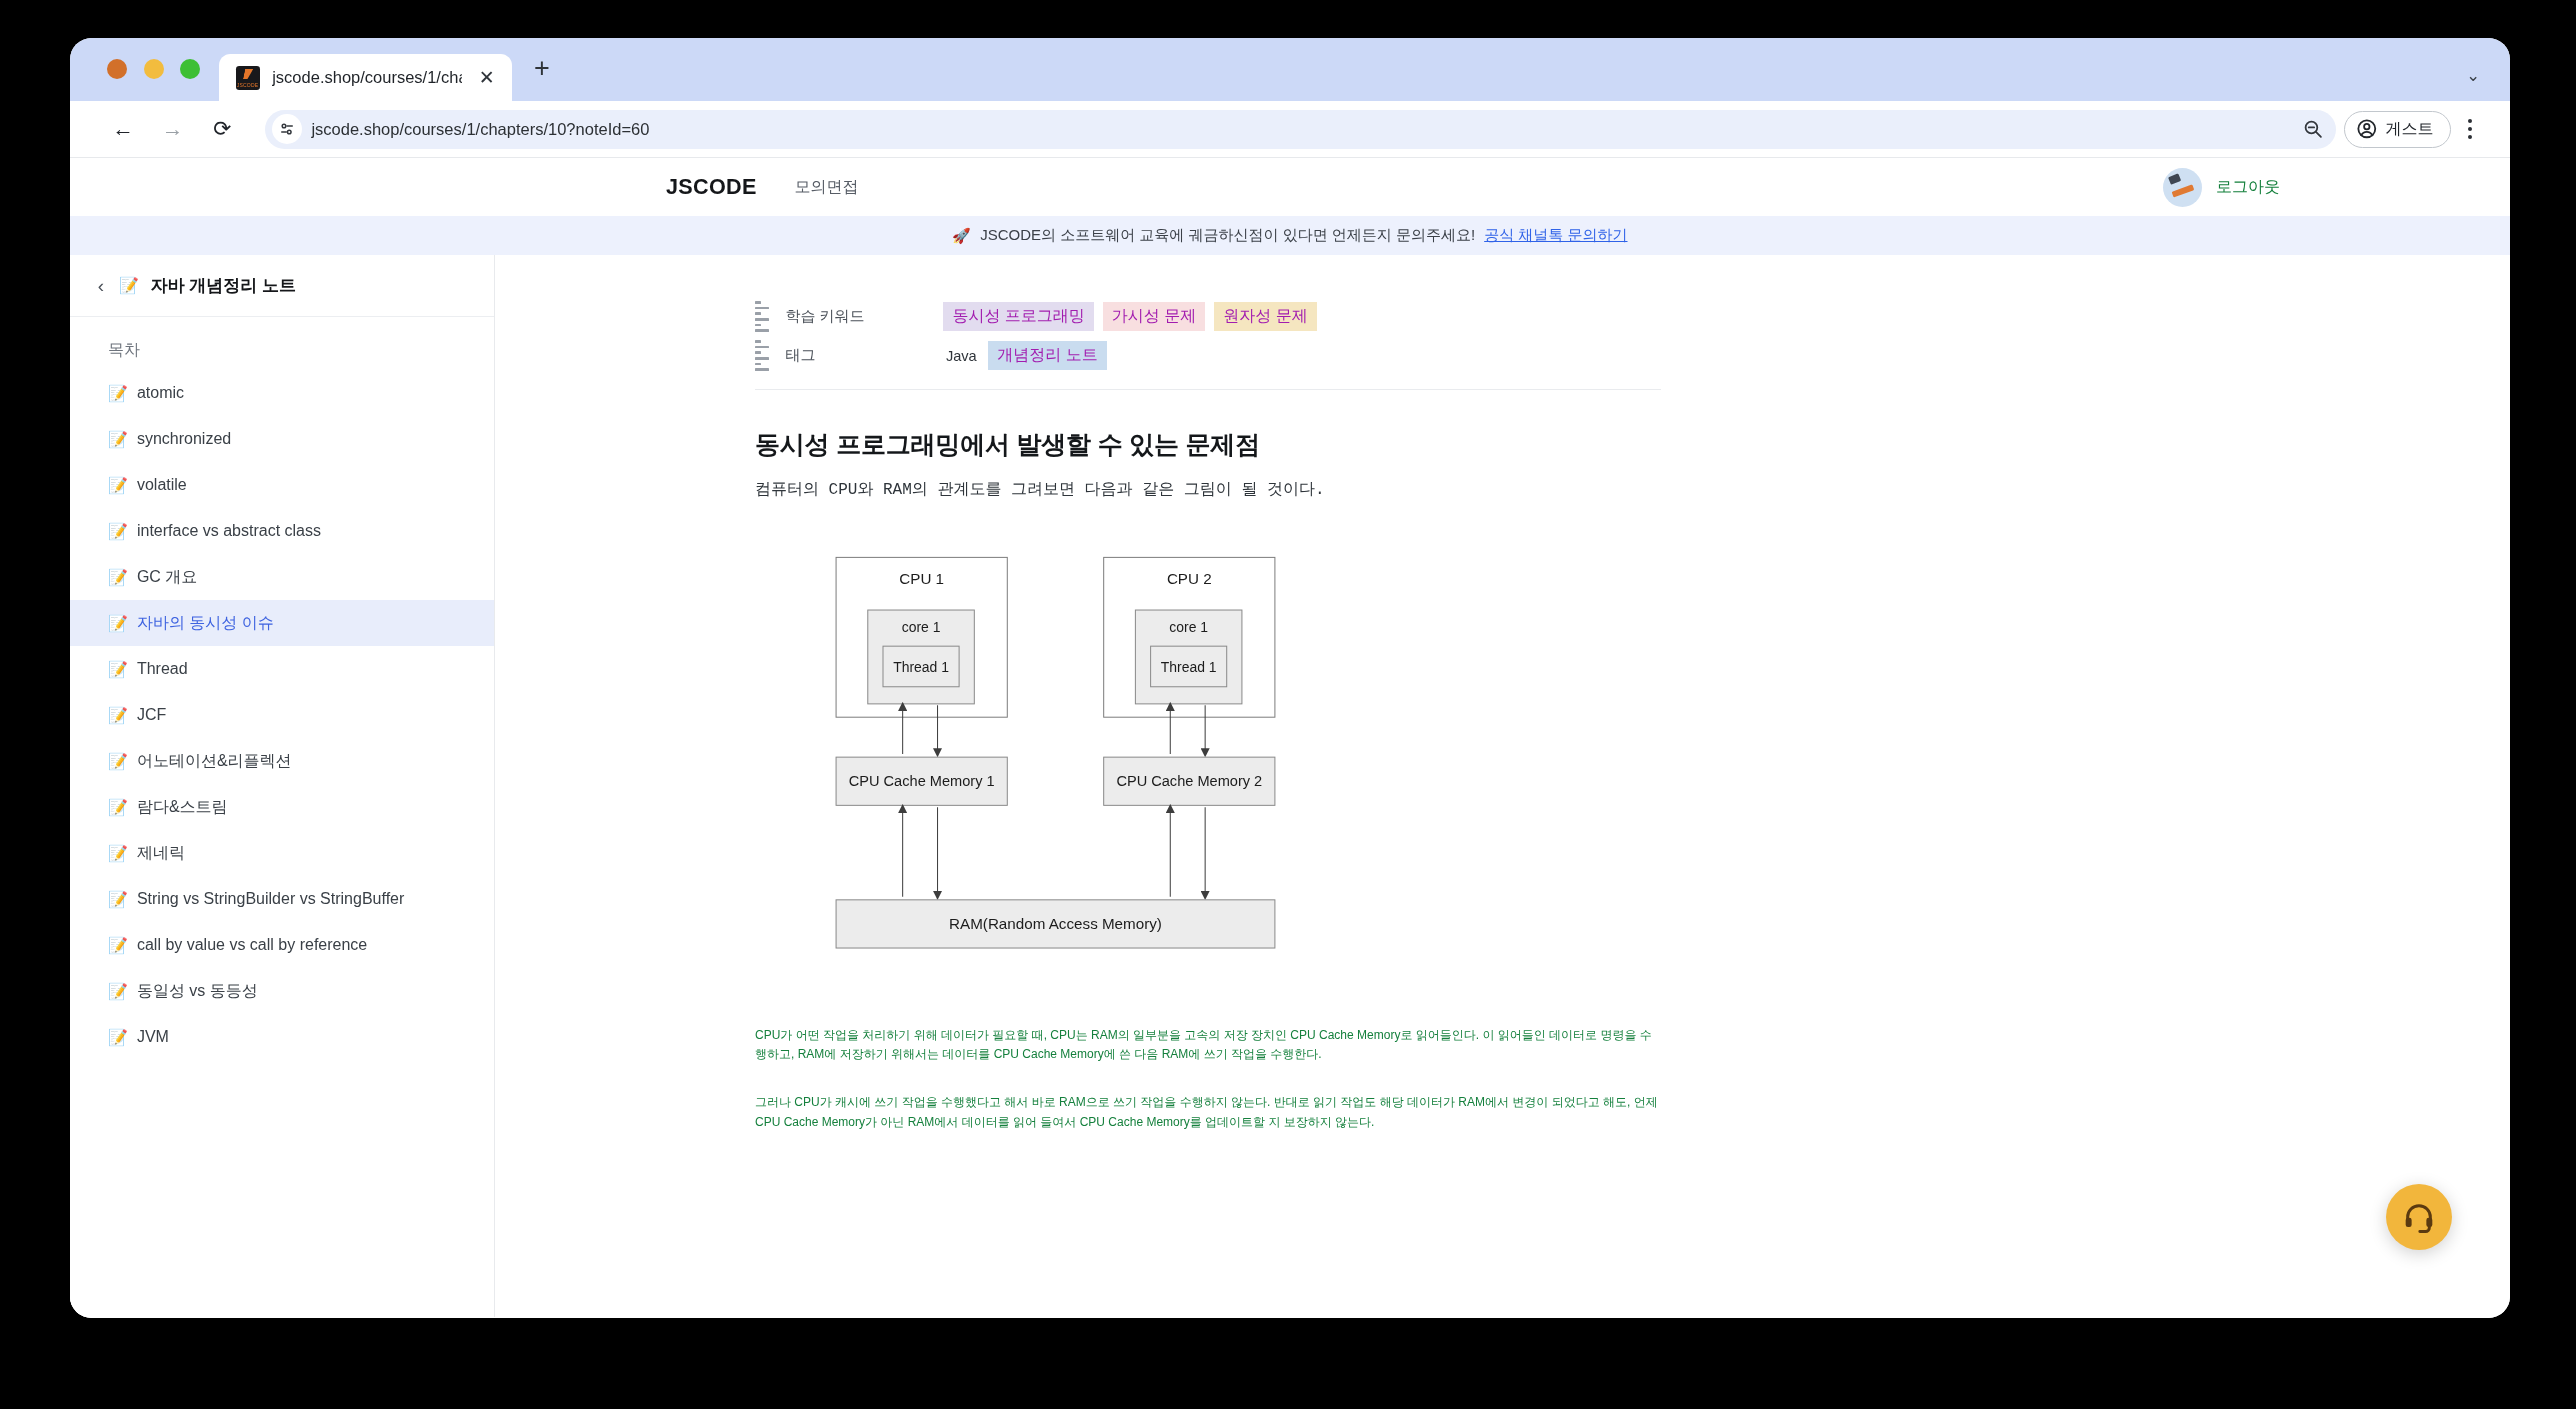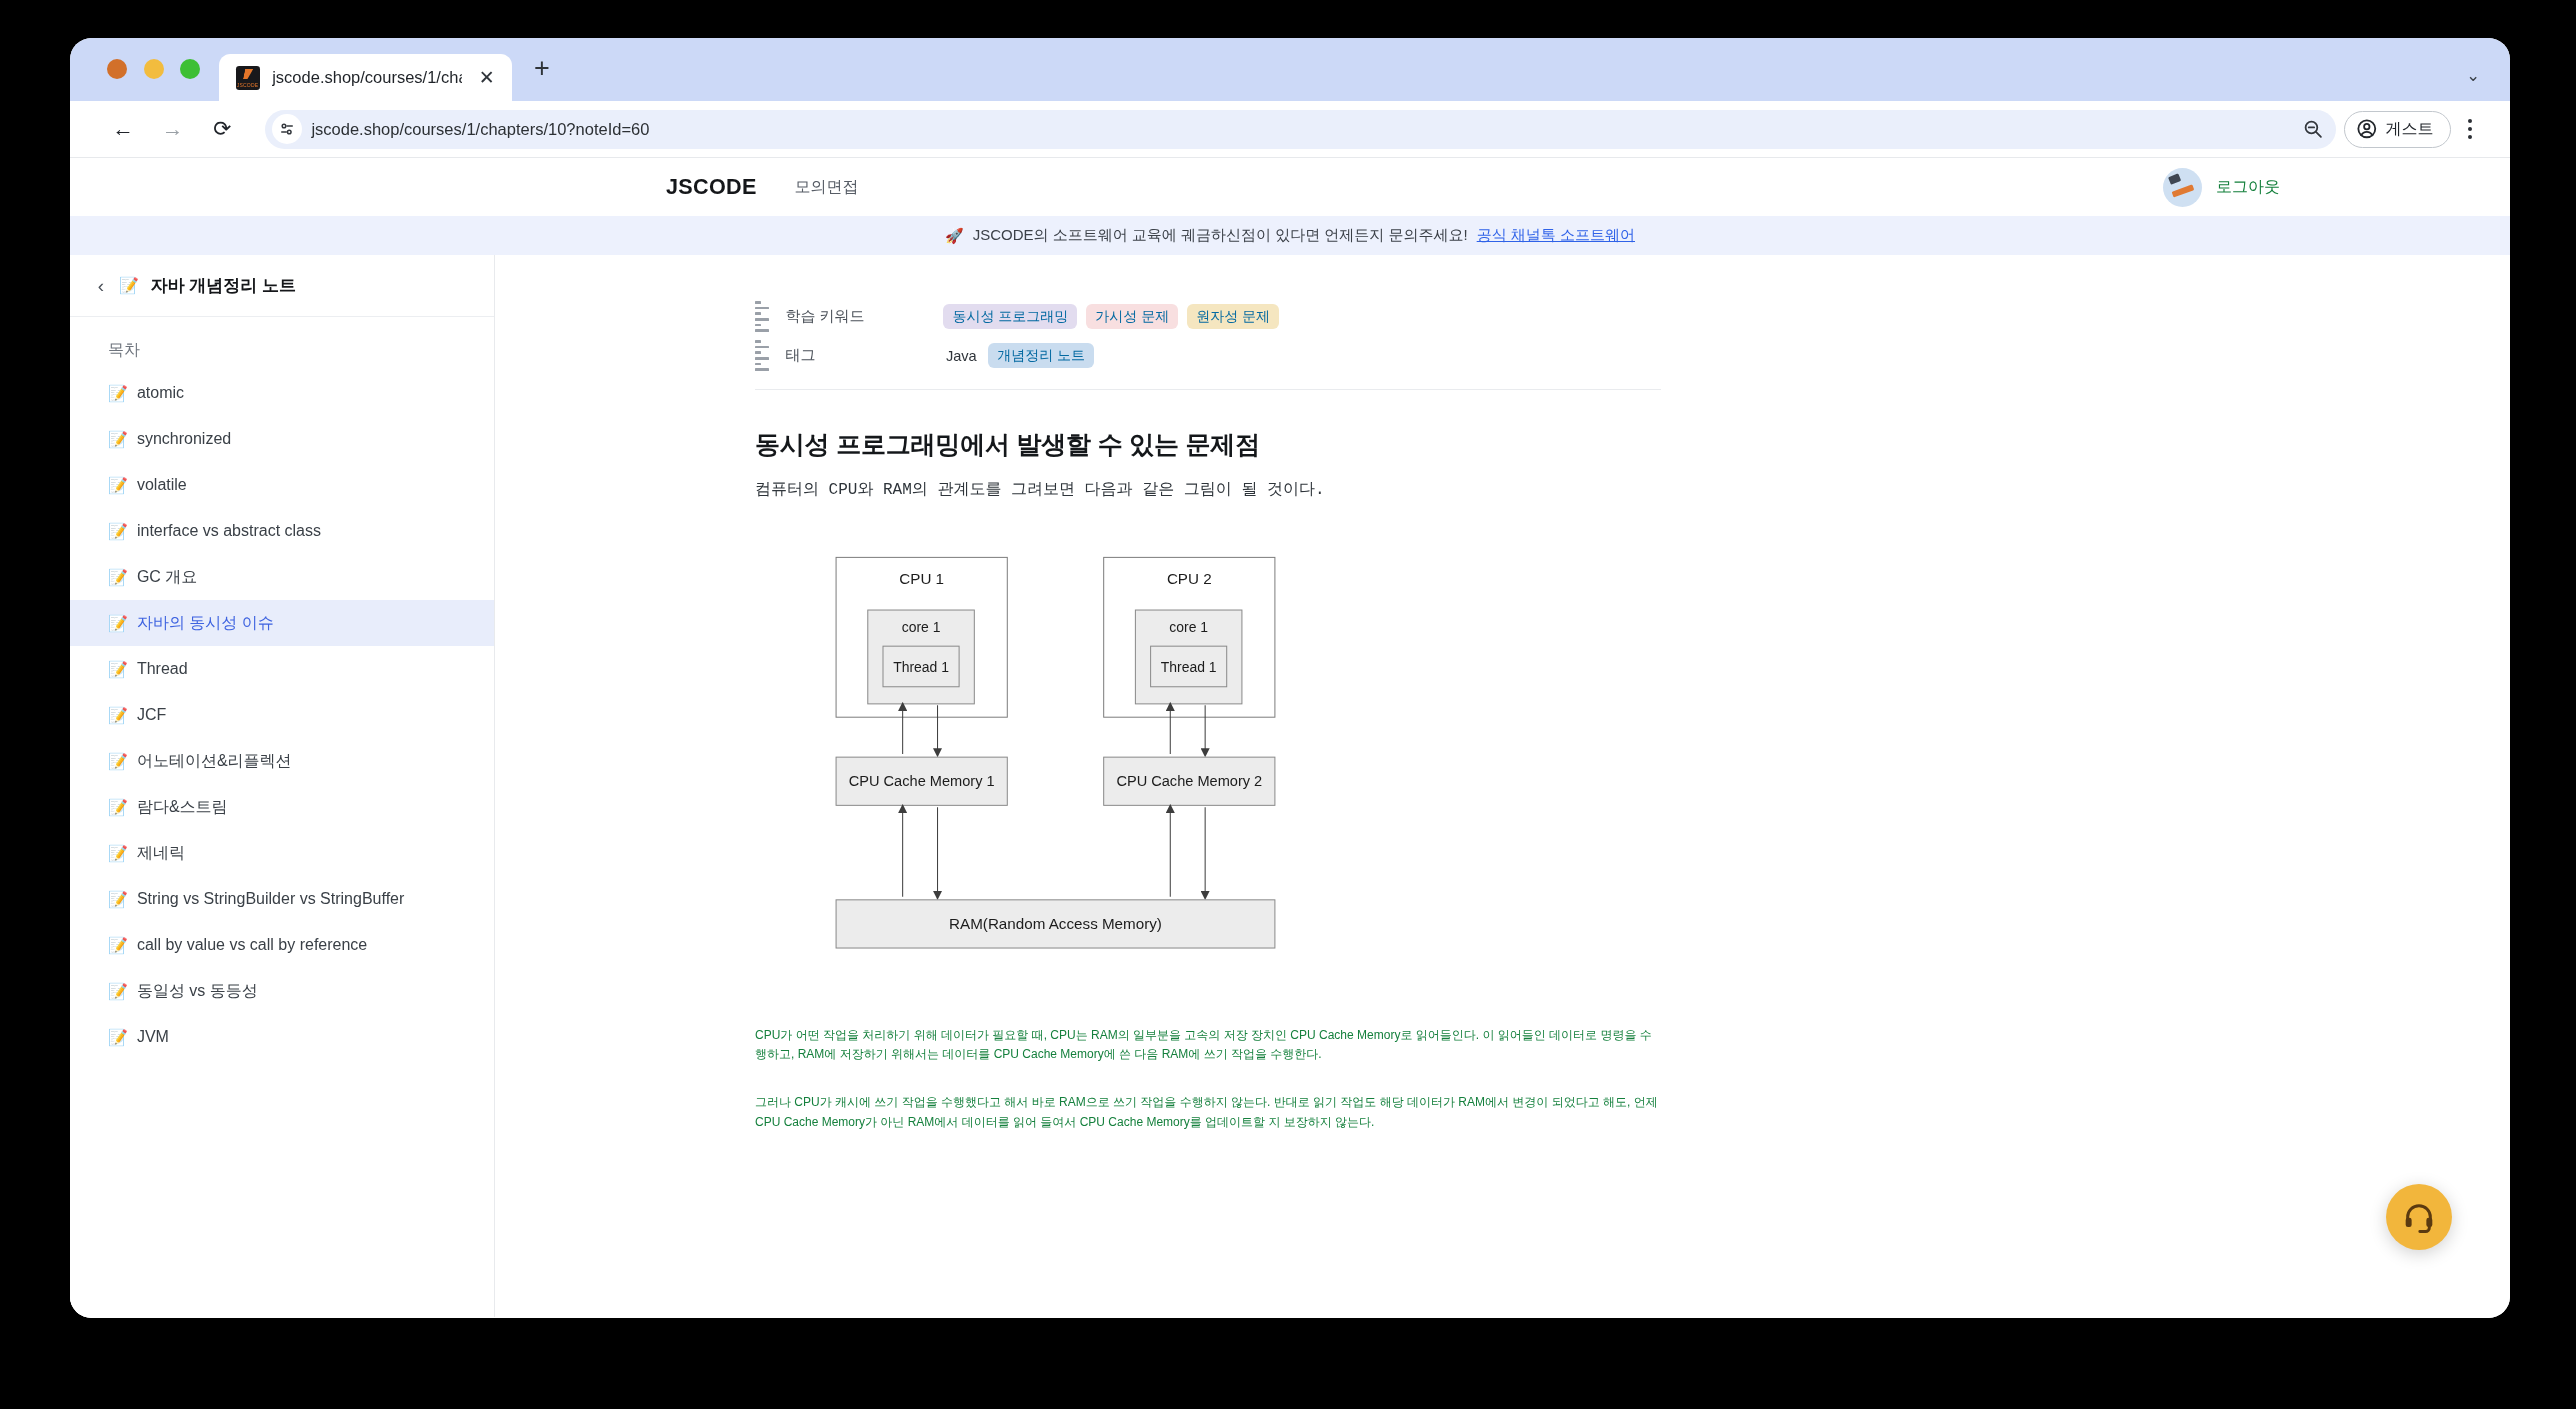--- a/index.html
+++ b/index.html
@@ -353,24 +353,24 @@
   .meta-icon span:nth-child(odd) { width: 6.3px; }
   .meta-icon span:nth-child(even) { width: 14px; margin-left: 0; }
   .meta-label {
     font-size: 15px;
     color: #4a5058;
     width: 158px;
     flex: none;
   }
   .meta-values { display: flex; align-items: center; gap: 9px; }
   .pill {
-    font-size: 14px;
+    font-size: 16px;
     padding: 3.8px 9px;
-    border-radius: 6px;
-    color: #0369a1;
+    border-radius: 0;
+    color: #a21caf;
     white-space: nowrap;
   }
   .plain-tag { font-size: 14.6px; color: #2f343a; padding: 3.8px 2.5px; }
 
   .divider { height: 0.6px; background: #e9ebee; margin: 14px 0 0 0; }
 
   .article-title {
     font-size: 25px;
     font-weight: bold;
     color: #14171a;
@@ -478,21 +478,21 @@
       <span class="nav-link">모의면접</span>
       <div class="user-area">
         <span class="avatar"></span>
         <span class="logout">로그아웃</span>
       </div>
     </div>
 
     <div class="banner">
       <span>🚀</span>
       <span>JSCODE의 소프트웨어 교육에 궤금하신점이 있다면 언제든지 문의주세요!</span>
-      <span class="banner-link">공식 채널톡 소프트웨어</span>
+      <span class="banner-link">공식 채널톡 문의하기</span>
     </div>
 
     <div class="body-split">
 
       <div class="sidebar">
         <div class="sb-head">
           <span class="sb-back">‹</span>
           <span class="sb-emoji">📝</span>
           <span class="sb-title">자바 개념정리 노트</span>
         </div>

